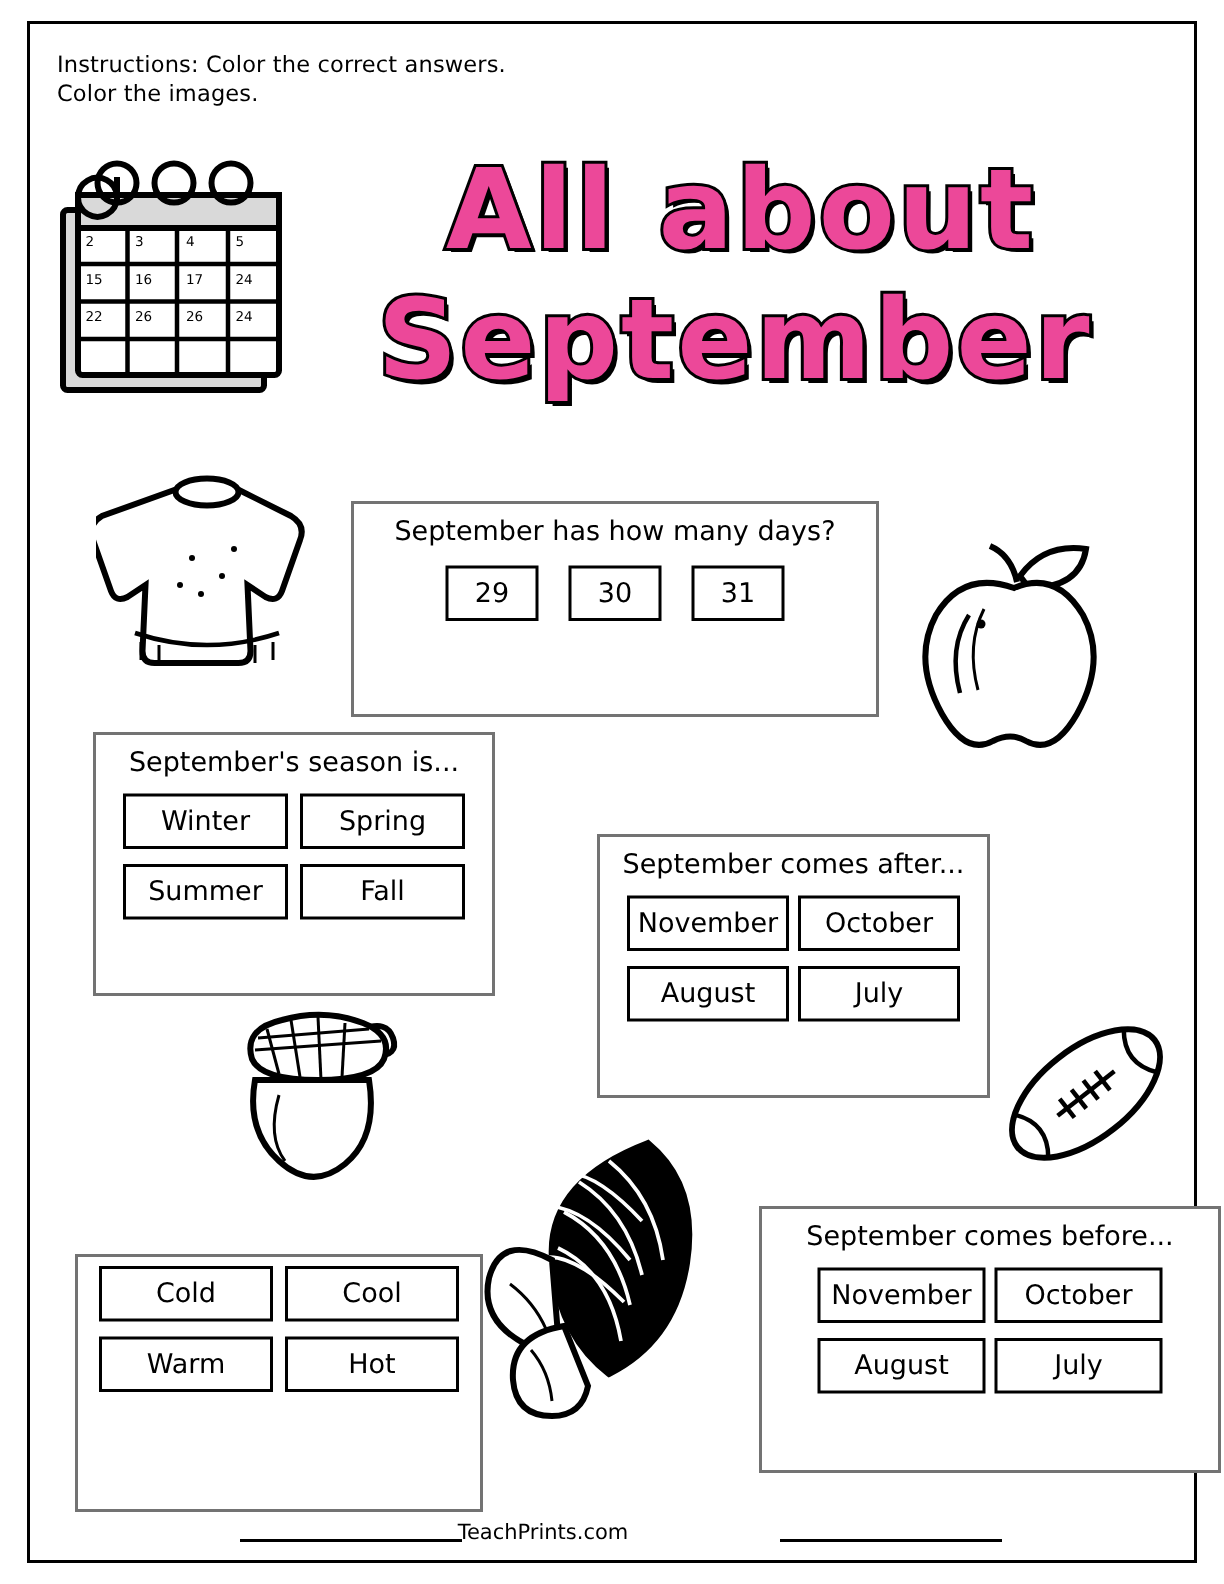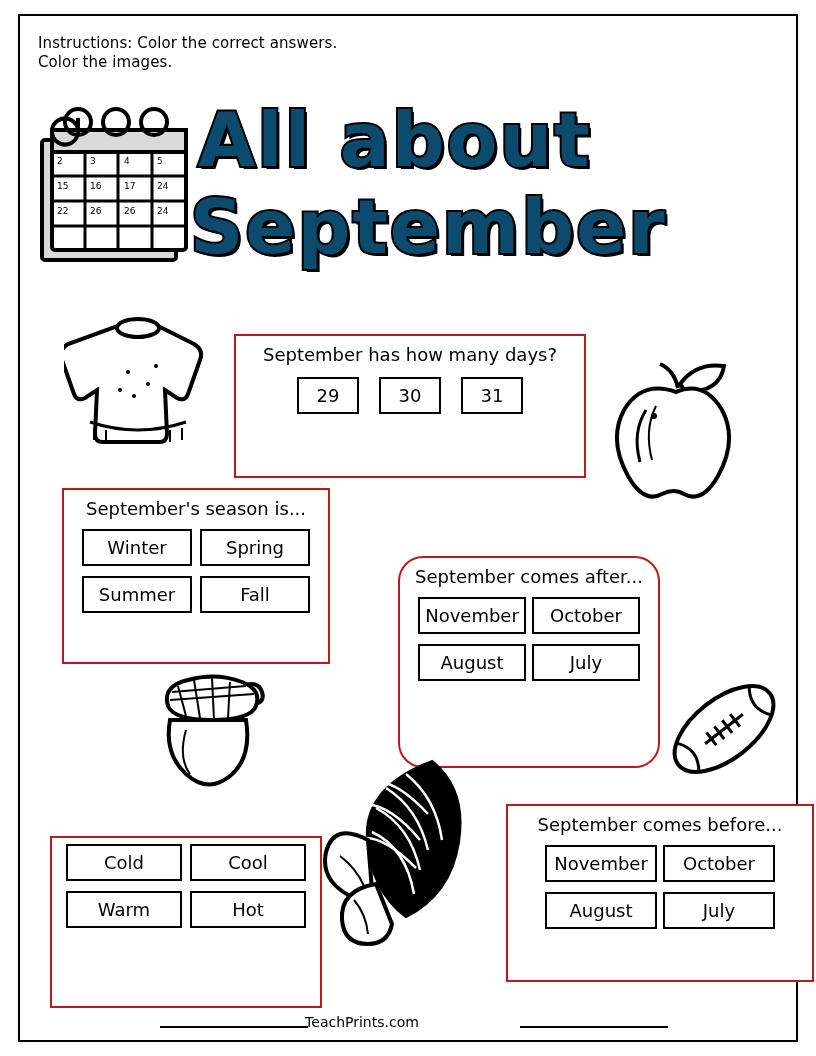--- a/index.html
+++ b/index.html
@@ -64,35 +64,36 @@
     left: 190px;
     top: 104px;
     width: 600px;
   }
   .title-line {
     font-family: "DejaVu Sans", sans-serif;
     font-weight: bold;
     font-size: 76px;
     line-height: 0.98;
     letter-spacing: 2px;
-    color: #0c4a6e;
+    color: #ec4899;
     -webkit-text-stroke: 4px #000;
     paint-order: stroke fill;
     text-shadow:
       3px 3px 0 #000,
       -1px -1px 0 #000;
     margin: 0;
+    text-align: center;
   }
   .title-line.l1 { margin-left: 8px; font-size: 74px; }
   .title-line.l2 { margin-left: 0px; font-size: 74px; margin-top: 14px; }
 
   
   .qbox {
     position: absolute;
-    border: 2px solid #b91c1c;
+    border: 2px solid #737373;
     box-sizing: border-box;
     background: #fff;
   }
   .qtitle {
     font-size: 18px;
     text-align: center;
     padding: 8px 6px 4px 6px;
     font-family: "DejaVu Sans", sans-serif;
   }
   .opts {
@@ -115,21 +116,21 @@
   #box-days { left: 234px; top: 334px; width: 352px; height: 144px; }
   #box-days .opt { width: 62px; }
   #box-days .opts { gap: 20px; padding-top: 8px; }
 
   
   #box-season { left: 62px; top: 488px; width: 268px; height: 176px; }
   #box-season .opt { width: 110px; }
   #box-season .opts { gap: 10px 8px; padding-top: 6px; }
 
   
-  #box-after { left: 398px; top: 556px; width: 262px; height: 212px; border-radius: 25px; }
+  #box-after { left: 398px; top: 556px; width: 262px; height: 176px; }
   #box-after .opt { width: 108px; }
   #box-after .opts { gap: 10px 6px; padding-top: 6px; }
 
   
   #box-before { left: 506px; top: 804px; width: 308px; height: 178px; }
   #box-before .opt { width: 112px; }
   #box-before .opts { gap: 10px 6px; padding-top: 6px; }
 
   
   #box-weather { left: 50px; top: 836px; width: 272px; height: 172px; }

